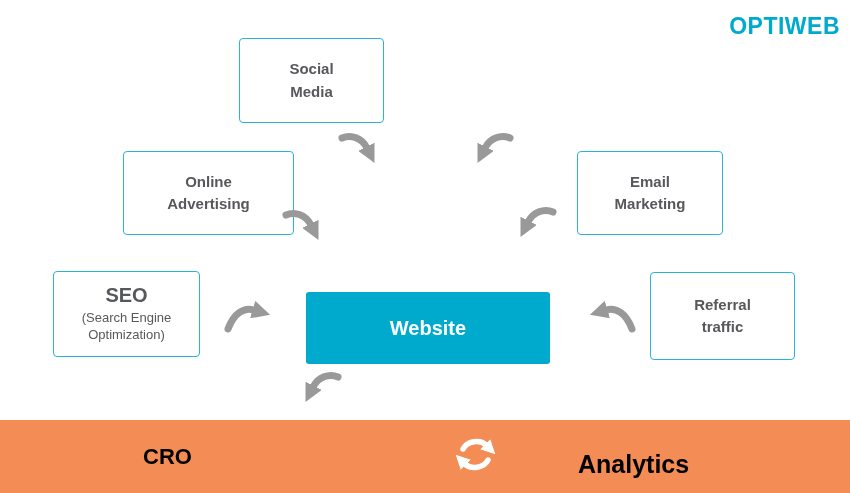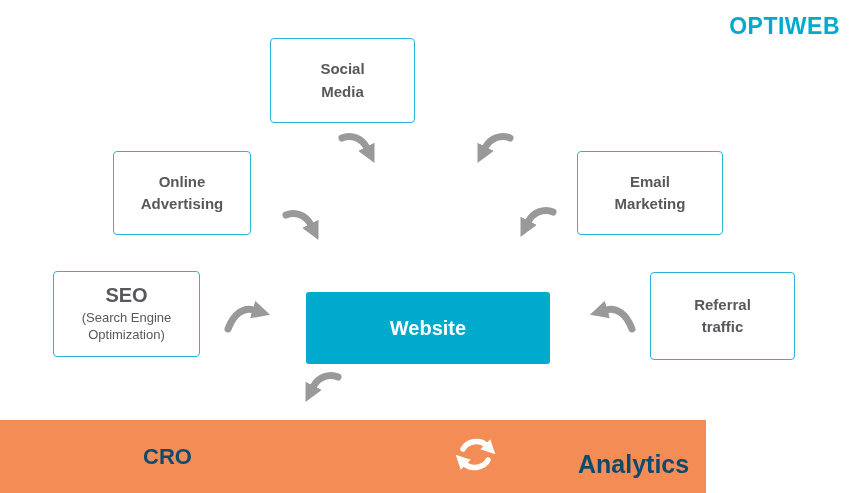--- a/index.html
+++ b/index.html
@@ -20,22 +20,22 @@
   .node .title{font-size:20px;font-weight:700;line-height:1.15;}
   .node .subtitle{font-size:13px;font-weight:400;line-height:1.3;margin-top:3px;white-space:pre-line;}
   .node.website{
     background:#00aacc;border:none;color:#ffffff;font-size:20px;font-weight:700;
     border-radius:3px;
   }
   .arr{position:absolute;overflow:visible;}
   .arr path{stroke:#999999;stroke-width:7;fill:none;stroke-linecap:round;}
   .mirror{transform:scaleX(-1);}
   .bar{
-    position:absolute;left:0;top:420px;width:706px;height:73px;background:#f48c56;
-    color:#0c4a6e;
+    position:absolute;left:0;top:420px;width:850px;height:73px;background:#f48c56;
+    color:#000000;
   }
   .cro{
     position:absolute;left:143px;top:0;height:73px;display:flex;align-items:baseline;
     gap:7px;
   }
   .cro .t{font-size:22px;font-weight:700;align-self:center;line-height:73px;}
   .cro .s{font-size:16.5px;font-weight:600;align-self:center;line-height:73px;}
   .analytics{
     position:absolute;left:578px;top:8px;height:73px;line-height:73px;
     font-size:25px;font-weight:700;
@@ -54,25 +54,25 @@
         <path d="M0 0 L2.6 1.3 L0 2.6 Z" fill="#999999"></path>
       </marker>
       <marker id="ah-white" markerWidth="2.6" markerHeight="2.6" refX="0.2" refY="1.3" orient="auto">
         <path d="M0 0 L2.6 1.3 L0 2.6 Z" fill="#ffffff"></path>
       </marker>
     </defs>
   </svg>
 
   <div class="logo">OPTIWEB</div>
 
-  <div class="node" style="left:270px;top:38px;width:145px;height:85px;">Social
+  <div class="node" style="left:239px;top:38px;width:145px;height:85px;">Social
 Media</div>
 
 
-  <div class="node" style="left:113px;top:151px;width:138px;height:84px;">Online
+  <div class="node" style="left:123px;top:151px;width:171px;height:84px;">Online
 Advertising</div>
 
   <div class="node" style="left:53px;top:271px;width:147px;height:86px;">
     <span class="title">SEO</span>
     <span class="subtitle">(Search Engine
 Optimization)</span>
   </div>
 
   <div class="node" style="left:577px;top:151px;width:146px;height:84px;">Email
 Marketing</div>

